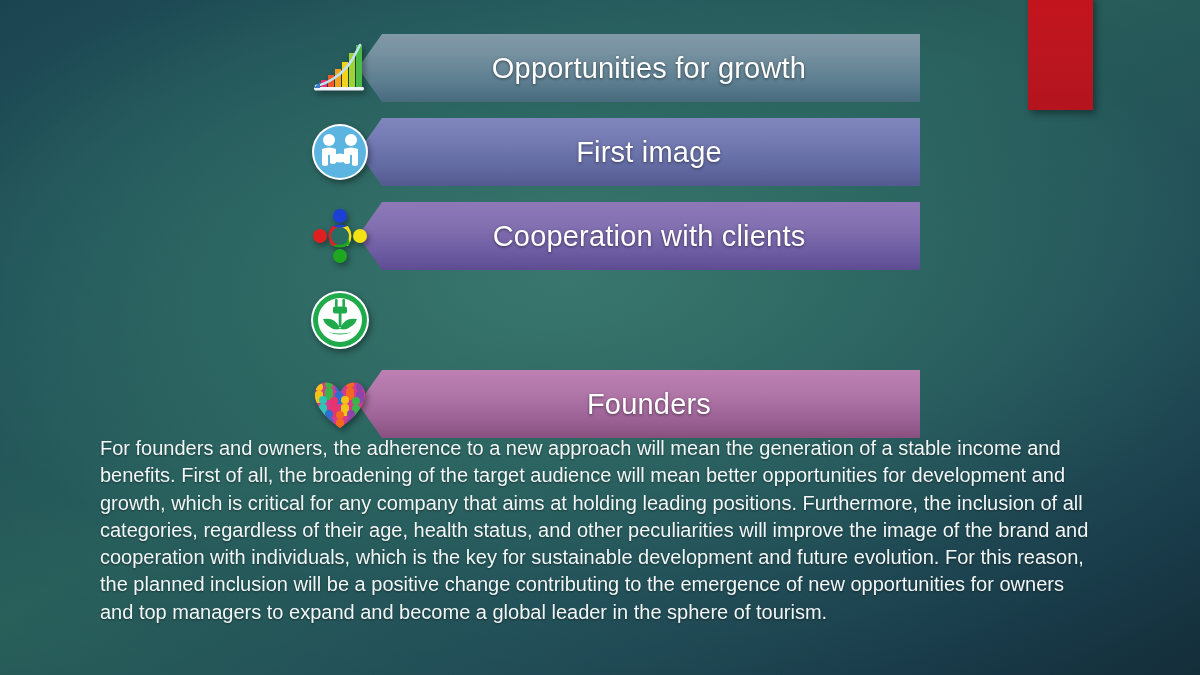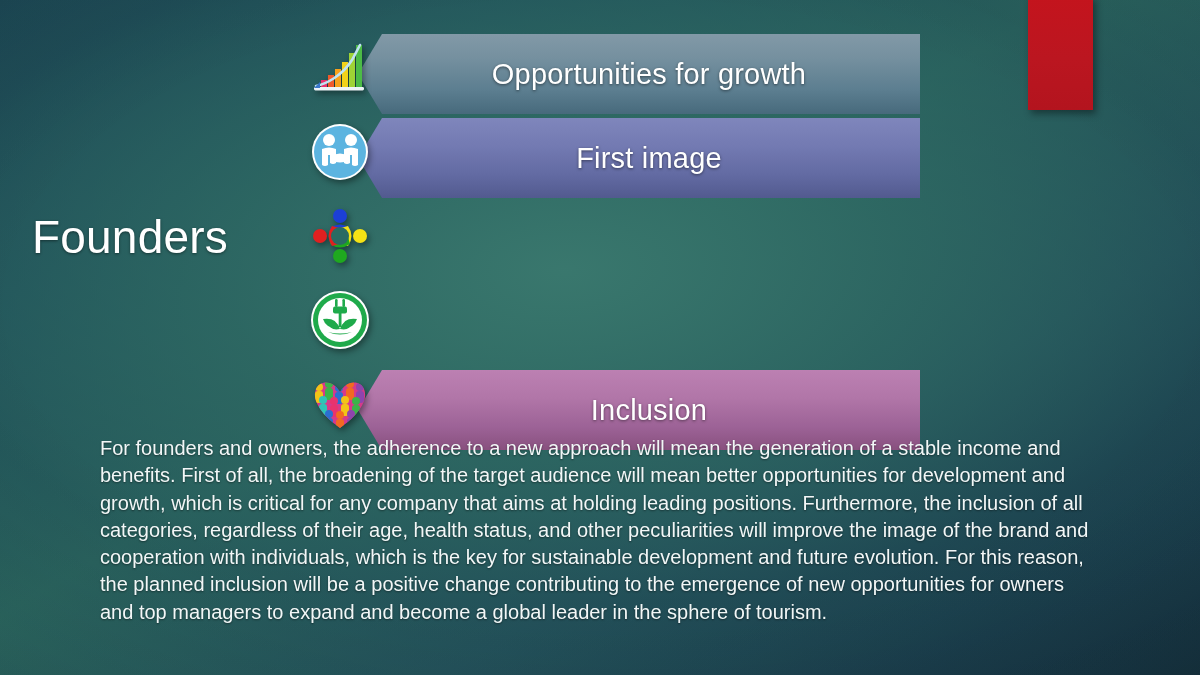--- a/index.html
+++ b/index.html
@@ -62,21 +62,21 @@
   .chev-row {
     position: relative;
     height: 68px;
     margin-bottom: 16px;
   }
   .chev-bar {
     position: absolute;
     left: 58px;
     top: 0;
     width: 562px;
-    height: 80px;
+    height: 68px;
     display: flex;
     align-items: center;
     justify-content: center;
     -webkit-clip-path: polygon(24px 0, 100% 0, 100% 100%, 24px 100%, 0 50%);
     clip-path: polygon(24px 0, 100% 0, 100% 100%, 24px 100%, 0 50%);
     filter: drop-shadow(3px 4px 5px rgba(0,0,0,0.42));
   }
   .chev-label {
     color: #ffffff;
     font-size: 29px;
@@ -111,21 +111,20 @@
     z-index: 4;
   }
 </style>
 </head>
 <body>
 
 <div class="slide">
 
   <div class="red-block"></div>
 
-  <div class="founders-title">Founders</div>
 
   <div class="chevron-list">
 
     <div class="chev-row">
       <div class="chev-bar" style="background:linear-gradient(180deg,#8299a7 0%,#75909f 30%,#5c7e90 70%,#476a7c 100%);">
         <span class="chev-label">Opportunities for growth</span>
       </div>
       <div class="chev-icon">
         <svg viewBox="0 0 64 64">
           <g>
@@ -156,20 +155,23 @@
             <path d="M14 29 q7 -3 14 0 l0 14 q-3 2 -6 0 l0 -8 -2 0 0 10 q-3 2 -6 0 Z"></path>
             <circle cx="43" cy="20" r="6"></circle>
             <path d="M36 29 q7 -3 14 0 l0 16 q-3 2 -6 0 l0 -10 -2 0 0 8 q-3 2 -6 0 Z"></path>
             <path d="M23 36 q9 -5 18 0 l0 4 q-9 5 -18 0 Z"></path>
           </g>
         </svg>
       </div>
     </div>
 
     <div class="chev-row">
+      <div class="chev-bar" style="background:linear-gradient(180deg,#8e78b8 0%,#8270b0 35%,#6f5da4 72%,#5e4c93 100%);">
+        <span class="chev-label">Cooperation with clients</span>
+      </div>
       <div class="chev-icon">
         <svg viewBox="0 0 64 64">
           <g>
             <circle cx="32" cy="12" r="7" fill="#1c3fd6"></circle>
             <path d="M22 24 q10 -7 20 0 l-3 11 q-7 -4 -14 0 Z" fill="#1c3fd6"></path>
             <circle cx="52" cy="32" r="7" fill="#f5e215"></circle>
             <path d="M40 22 q7 10 0 20 l-11 -3 q4 -7 0 -14 Z" fill="#f5e215"></path>
             <circle cx="32" cy="52" r="7" fill="#1fa81f"></circle>
             <path d="M42 40 q-10 7 -20 0 l3 -11 q7 4 14 0 Z" fill="#1fa81f"></path>
             <circle cx="12" cy="32" r="7" fill="#e02020"></circle>
@@ -196,21 +198,21 @@
             <path d="M32 41 q-10 2 -12 -6 q10 -2 12 6 Z"></path>
             <path d="M32 41 q10 2 12 -6 q-10 -2 -12 6 Z"></path>
             <path d="M20 44 q12 5 24 0 q-12 3 -24 0 Z"></path>
           </g>
         </svg>
       </div>
     </div>
 
     <div class="chev-row">
       <div class="chev-bar" style="background:linear-gradient(180deg,#bc80b2 0%,#b176a8 35%,#9c6296 72%,#88507e 100%);">
-        <span class="chev-label">Inclusion</span>
+        <span class="chev-label">Founders</span>
       </div>
       <div class="chev-icon">
         <svg viewBox="0 0 64 64">
           <defs>
             <clipPath id="heartclip">
               <path d="M32 56 C 10 40, 4 26, 8 17 C 12 8, 25 8, 32 20 C 39 8, 52 8, 56 17 C 60 26, 54 40, 32 56 Z"></path>
             </clipPath>
           </defs>
           <g clip-path="url(#heartclip)">
             <rect x="0" y="0" width="64" height="64" fill="#d63a8a"></rect>

